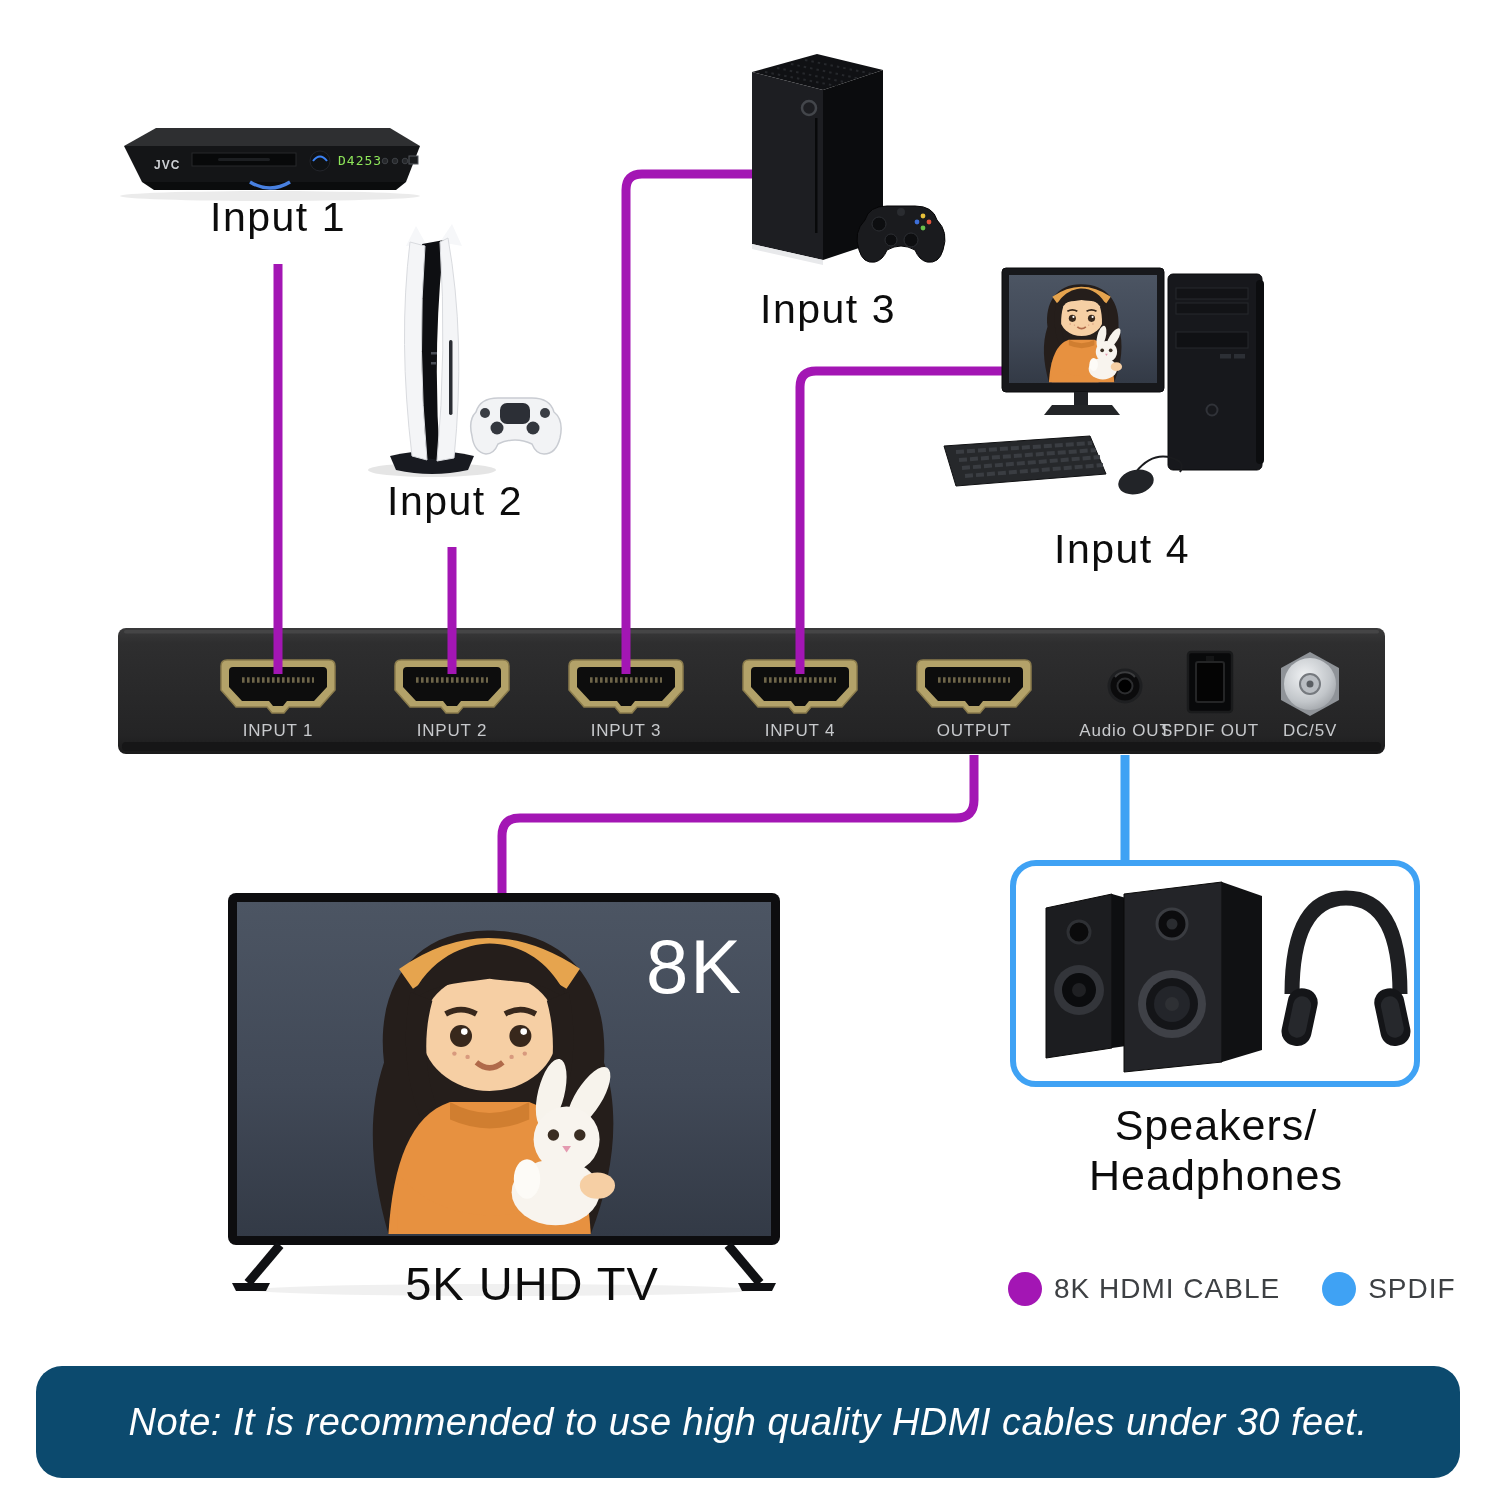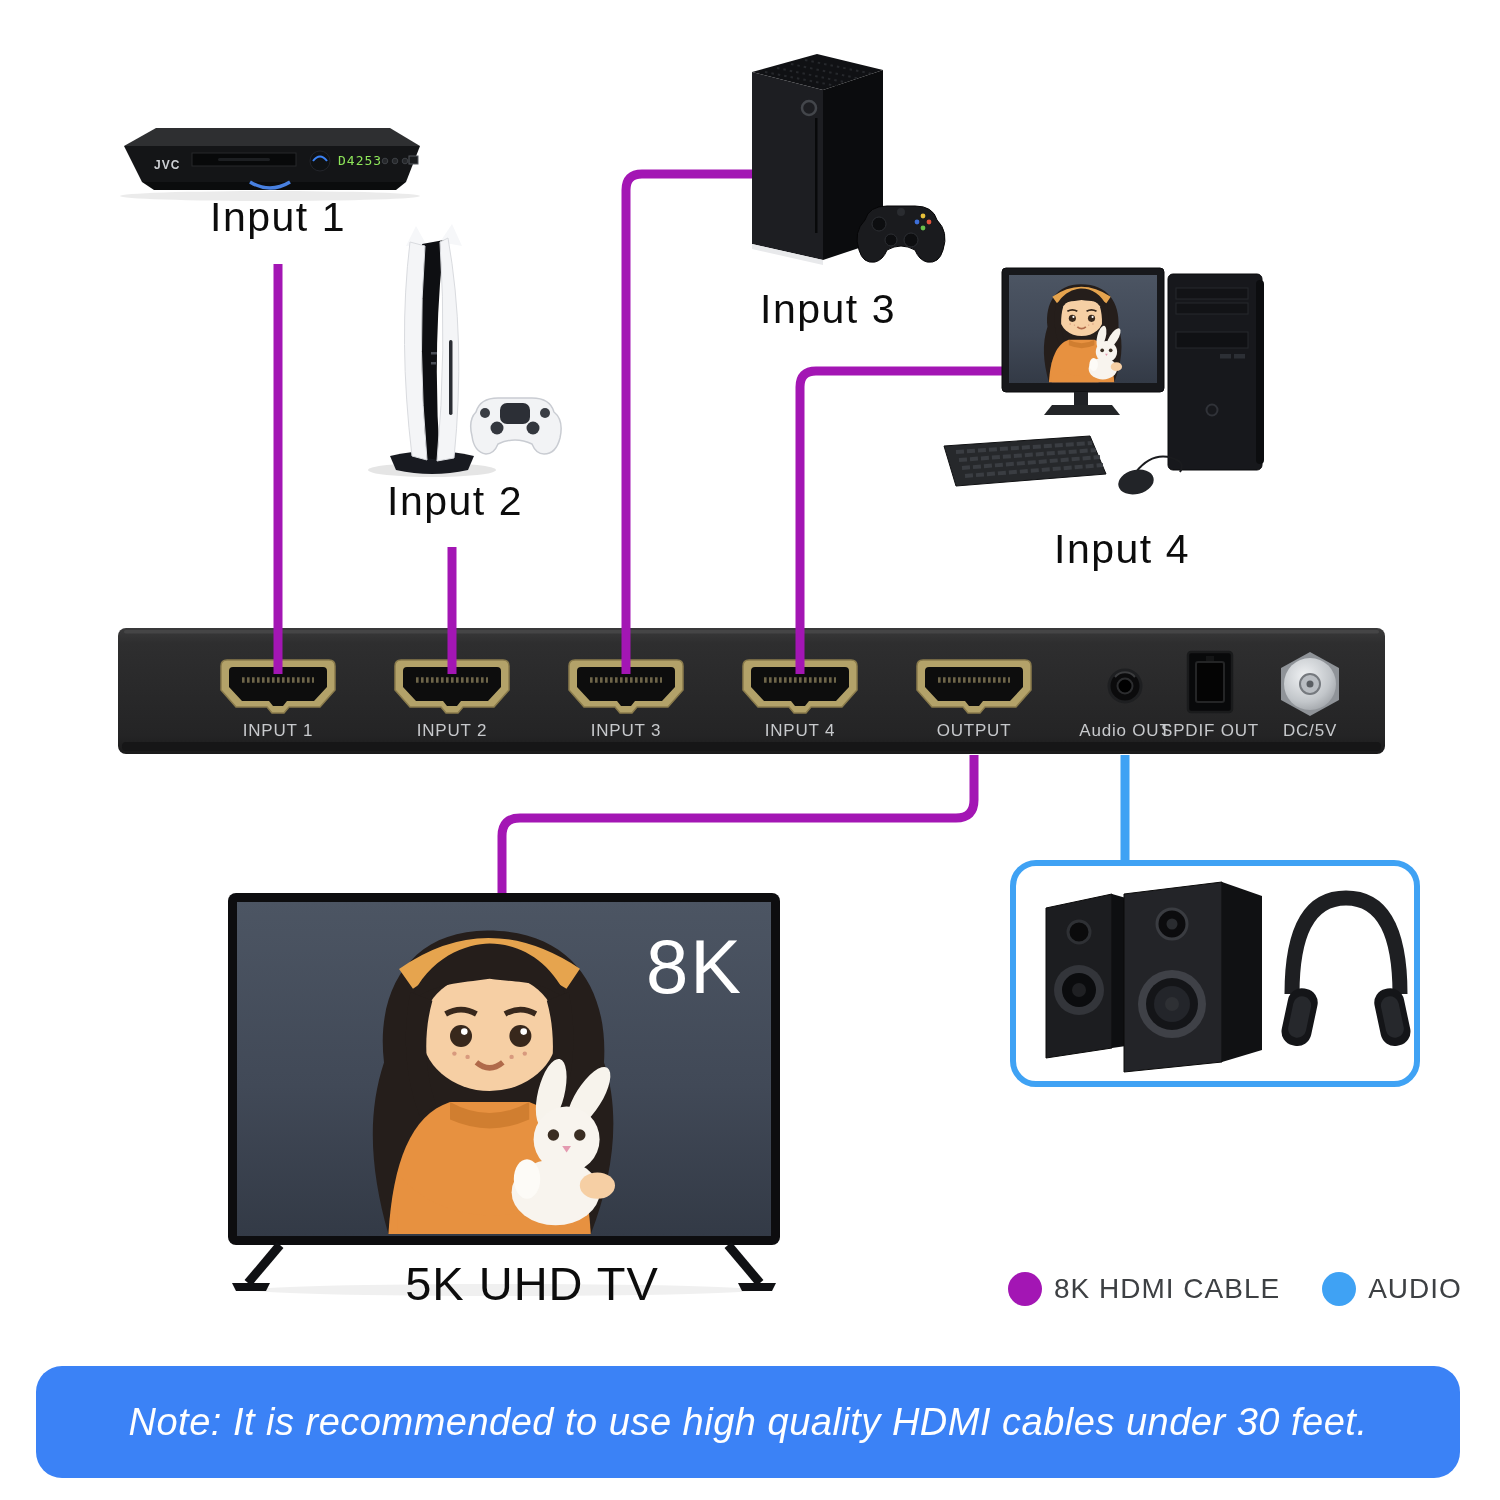--- a/index.html
+++ b/index.html
@@ -5,21 +5,21 @@
   html,body{margin:0;padding:0;background:#fff;}
   #canvas{position:relative;width:1500px;height:1500px;background:#ffffff;overflow:hidden;
           font-family:"Liberation Sans", sans-serif;}
   .abs{position:absolute;}
   .input-label{font-size:41px;font-weight:500;letter-spacing:1.5px;color:#0c0c0c;text-align:center;width:240px;}
   .tv-label{font-size:47px;font-weight:500;letter-spacing:1px;color:#0c0c0c;text-align:center;width:300px;}
   .spk-label{font-size:43px;font-weight:500;letter-spacing:1px;color:#0c0c0c;text-align:center;width:400px;line-height:50px;}
   .legend-row{display:flex;align-items:center;gap:12px;}
   .legend-dot{width:34px;height:34px;border-radius:50%;flex:0 0 auto;}
   .legend-text{font-size:28px;font-weight:500;letter-spacing:1px;color:#3d4043;white-space:nowrap;}
-  .note-box{background:#3b82f6;border-radius:26px;display:flex;align-items:center;justify-content:center;}
+  .note-box{background:#0c4a6e;border-radius:26px;display:flex;align-items:center;justify-content:center;}
   .note-text{color:#ffffff;font-size:38px;font-style:italic;font-weight:500;letter-spacing:.5px;text-align:center;padding:0 30px;}
   .spk-box{background:#ffffff;border:6px solid #3FA2F4;border-radius:26px;}
   svg text{font-family:"Liberation Sans", sans-serif;}
   .portlab{font-size:17px;letter-spacing:.8px;fill:#c7c9cc;}
   .tv8k{font-size:76px;fill:#ffffff;font-weight:400;letter-spacing:2px;}
   .seg{font-family:"DejaVu Sans Mono", monospace;font-size:13px;fill:#8ee65a;letter-spacing:1px;}
   .jvc{font-size:12px;font-weight:bold;fill:#cdd0d4;letter-spacing:1px;}
 </style>
 </head>
 <body>
@@ -284,26 +284,30 @@
           <rect x="0" y="100" width="30" height="58" rx="14" fill="#141518"></rect>
           <rect x="6" y="108" width="18" height="42" rx="9" fill="#26282c"></rect>
         </g>
         <g transform="rotate(-12 109 132)">
           <rect x="94" y="100" width="30" height="58" rx="14" fill="#141518"></rect>
           <rect x="100" y="108" width="18" height="42" rx="9" fill="#26282c"></rect>
         </g>
       </g>
     </svg>
   </div>
+  <div class="abs spk-label" style="left:1016px;top:1100px">
+    <div>Speakers/</div>
+    <div>Headphones</div>
+  </div>
 
   <div class="abs legend-row" style="left:1008px;top:1272px">
     <span class="legend-dot" style="background:#A316B4"></span>
     <span class="legend-text">8K HDMI CABLE</span>
     <span style="width:18px"></span>
     <span class="legend-dot" style="background:#3FA2F4"></span>
-    <span class="legend-text">AUDIO</span>
+    <span class="legend-text">SPDIF</span>
   </div>
 
   <div class="abs note-box" style="left:36px;top:1366px;width:1424px;height:112px">
     <div class="note-text">Note: It is recommended to use high quality HDMI cables under 30 feet.</div>
   </div>
 
 </div>
 
 </body></html>

